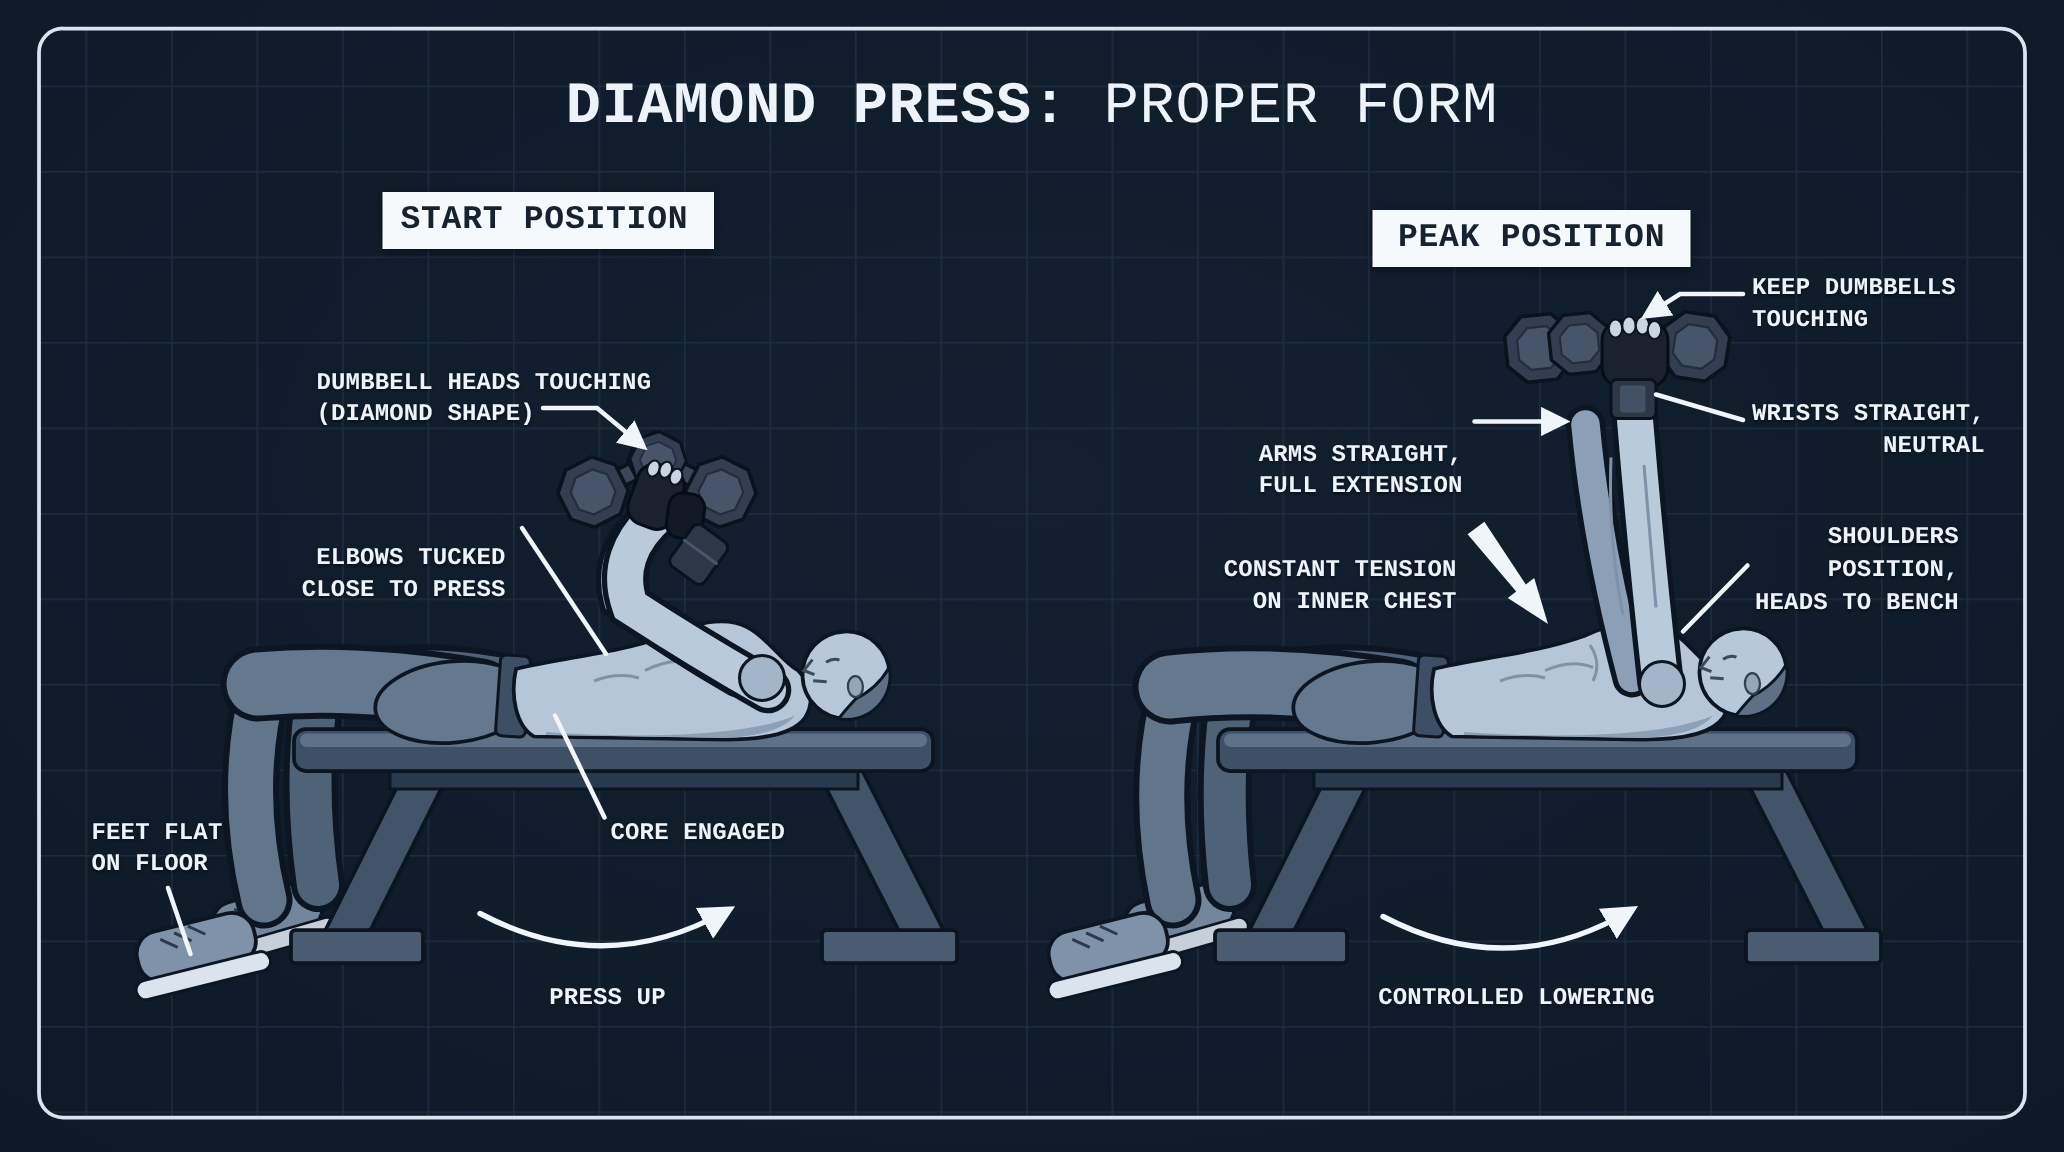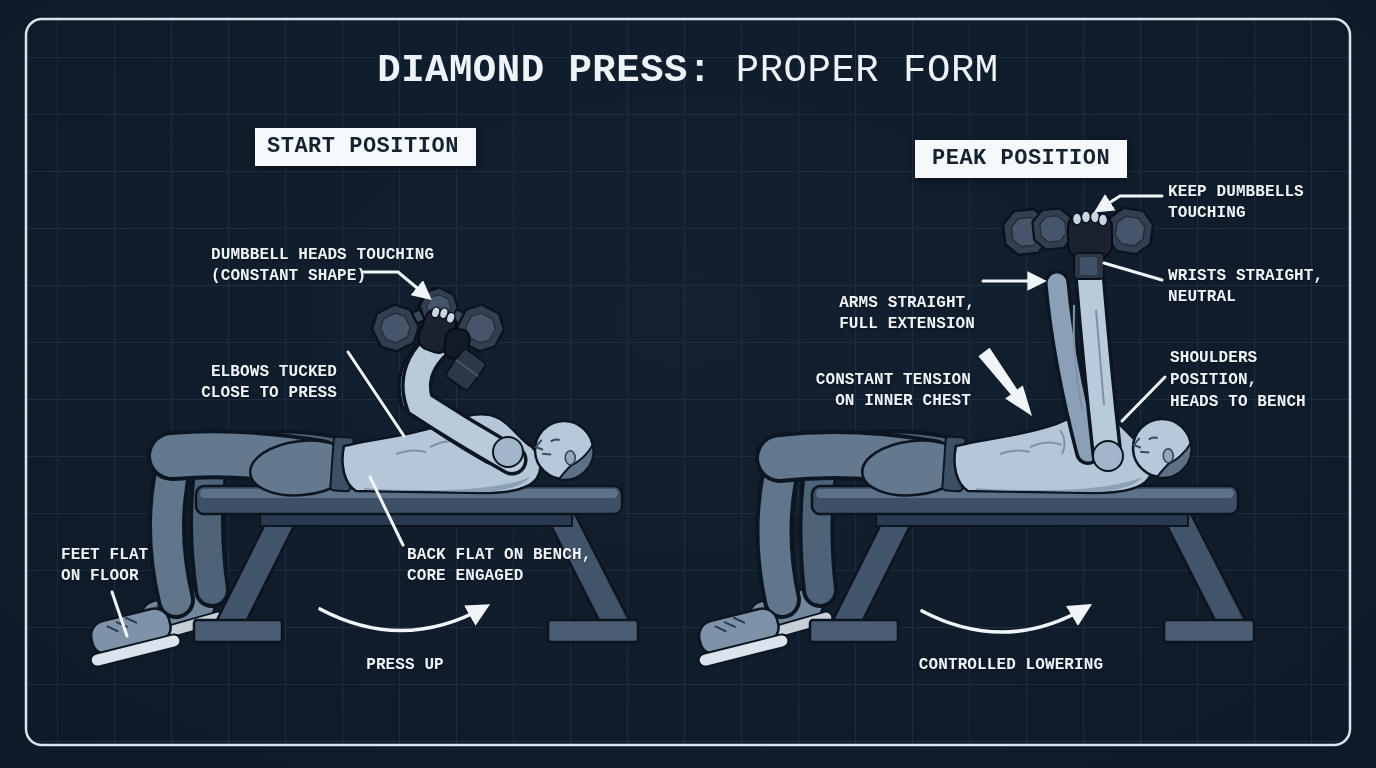--- a/index.html
+++ b/index.html
@@ -30,23 +30,23 @@
   .label .ln{display:block;}
   .t-right{text-align:right;margin-top:34px;}
   .t-center{text-align:center;}
   .lbl-dumbbell-heads{left:195px;top:245px;margin-left:16px;}
   .lbl-elbows{right:1039px;top:328px;}
   .lbl-feet{left:61px;top:545px;}
   .lbl-back{left:407px;top:545px;}
   .lbl-pressup{left:315px;top:655px;width:180px;}
   .lbl-keep{left:1168px;top:182px;}
   .lbl-arms{right:401px;top:259px;}
-  .lbl-wrists{left:1168px;top:266px;}
+  .lbl-wrists{left:1168px;top:266px;text-align:right;}
   .lbl-tension{right:405px;top:336px;}
-  .lbl-shoulders{left:1170px;top:347px;line-height:22px;}
+  .lbl-shoulders{left:1170px;top:347px;line-height:22px;text-align:right;}
   .lbl-lowering{left:901px;top:655px;width:220px;}
 </style>
 </head>
 <body>
 
 <div class="canvas">
 
   <svg class="stage" width="1376" height="768" viewBox="0 0 1376 768">
     <defs>
       <marker id="ah" viewBox="0 0 10 10" refX="7.5" refY="5" markerWidth="6.5" markerHeight="6.5" orient="auto-start-reverse">
@@ -233,35 +233,34 @@
   <div class="title">
     <span class="em">DIAMOND PRESS:</span>
     <span class="rest">PROPER FORM</span>
   </div>
 
   <div class="hdr hdr-start">START POSITION</div>
   <div class="hdr hdr-peak">PEAK POSITION</div>
 
   <div class="label lbl-dumbbell-heads">
     <span class="ln">DUMBBELL HEADS TOUCHING</span>
-    <span class="ln">(CONSTANT SHAPE)</span>
+    <span class="ln">(DIAMOND SHAPE)</span>
   </div>
 
   <div class="label lbl-elbows t-right">
     <span class="ln">ELBOWS TUCKED</span>
     <span class="ln">CLOSE TO PRESS</span>
   </div>
 
   <div class="label lbl-feet">
     <span class="ln">FEET FLAT</span>
     <span class="ln">ON FLOOR</span>
   </div>
 
   <div class="label lbl-back">
-    <span class="ln">BACK FLAT ON BENCH,</span>
     <span class="ln">CORE ENGAGED</span>
   </div>
 
   <div class="label lbl-pressup t-center">PRESS UP</div>
 
   <div class="label lbl-keep">
     <span class="ln">KEEP DUMBBELLS</span>
     <span class="ln">TOUCHING</span>
   </div>
 

